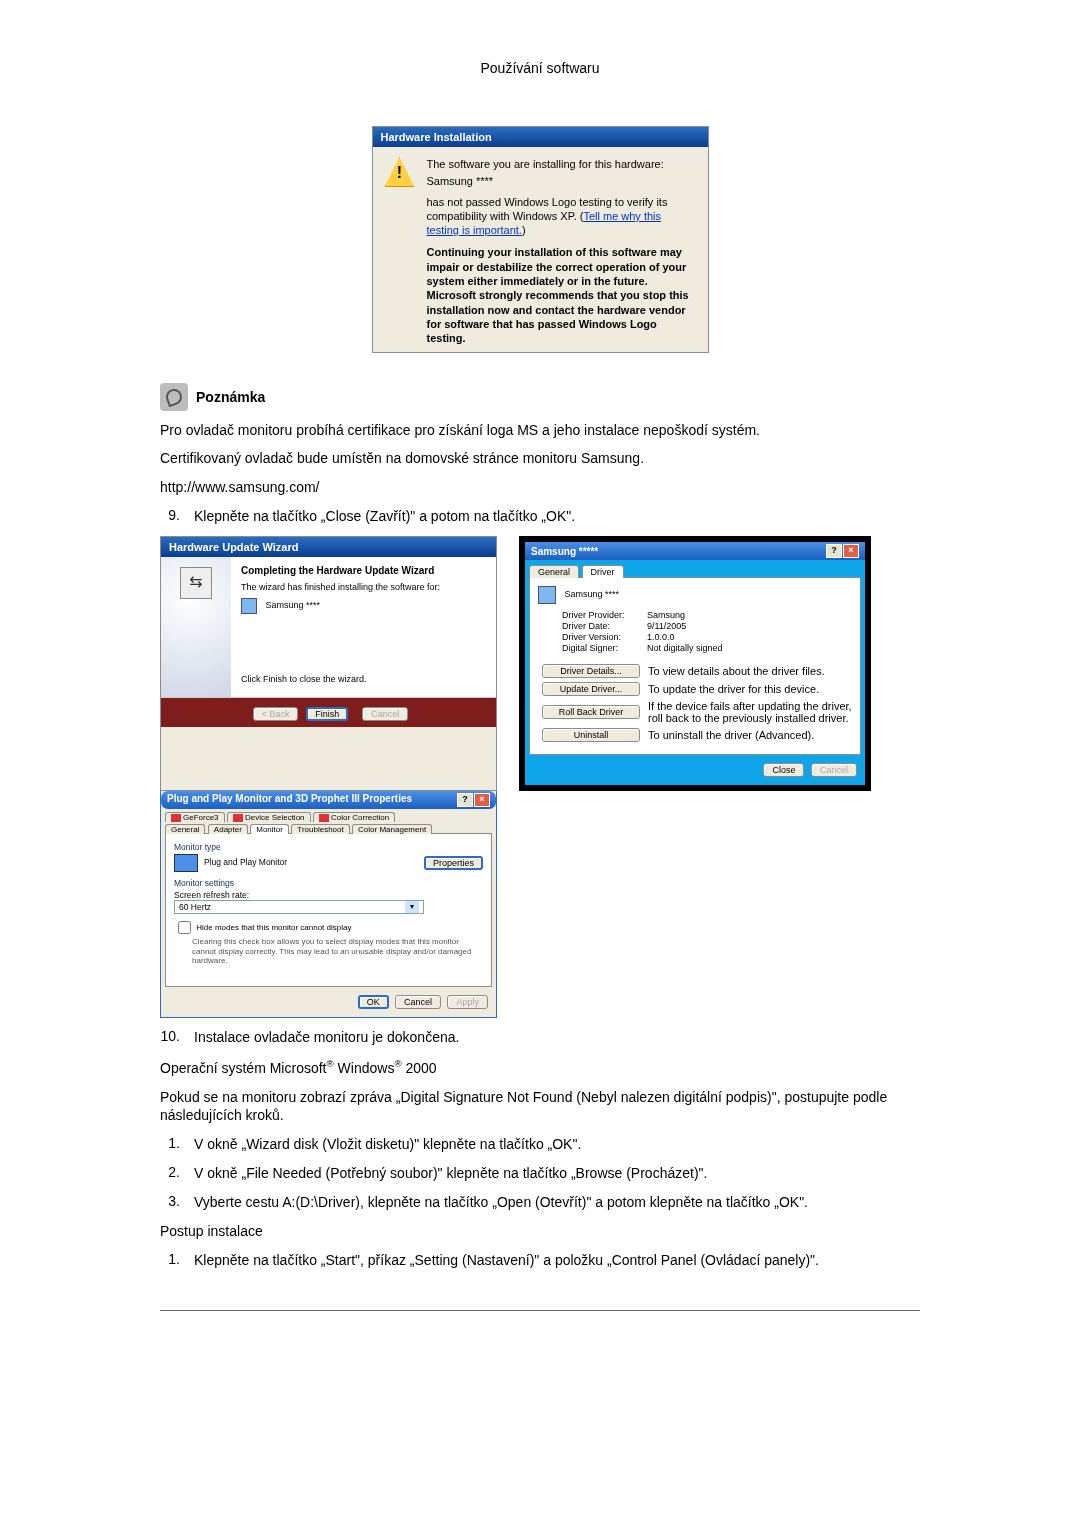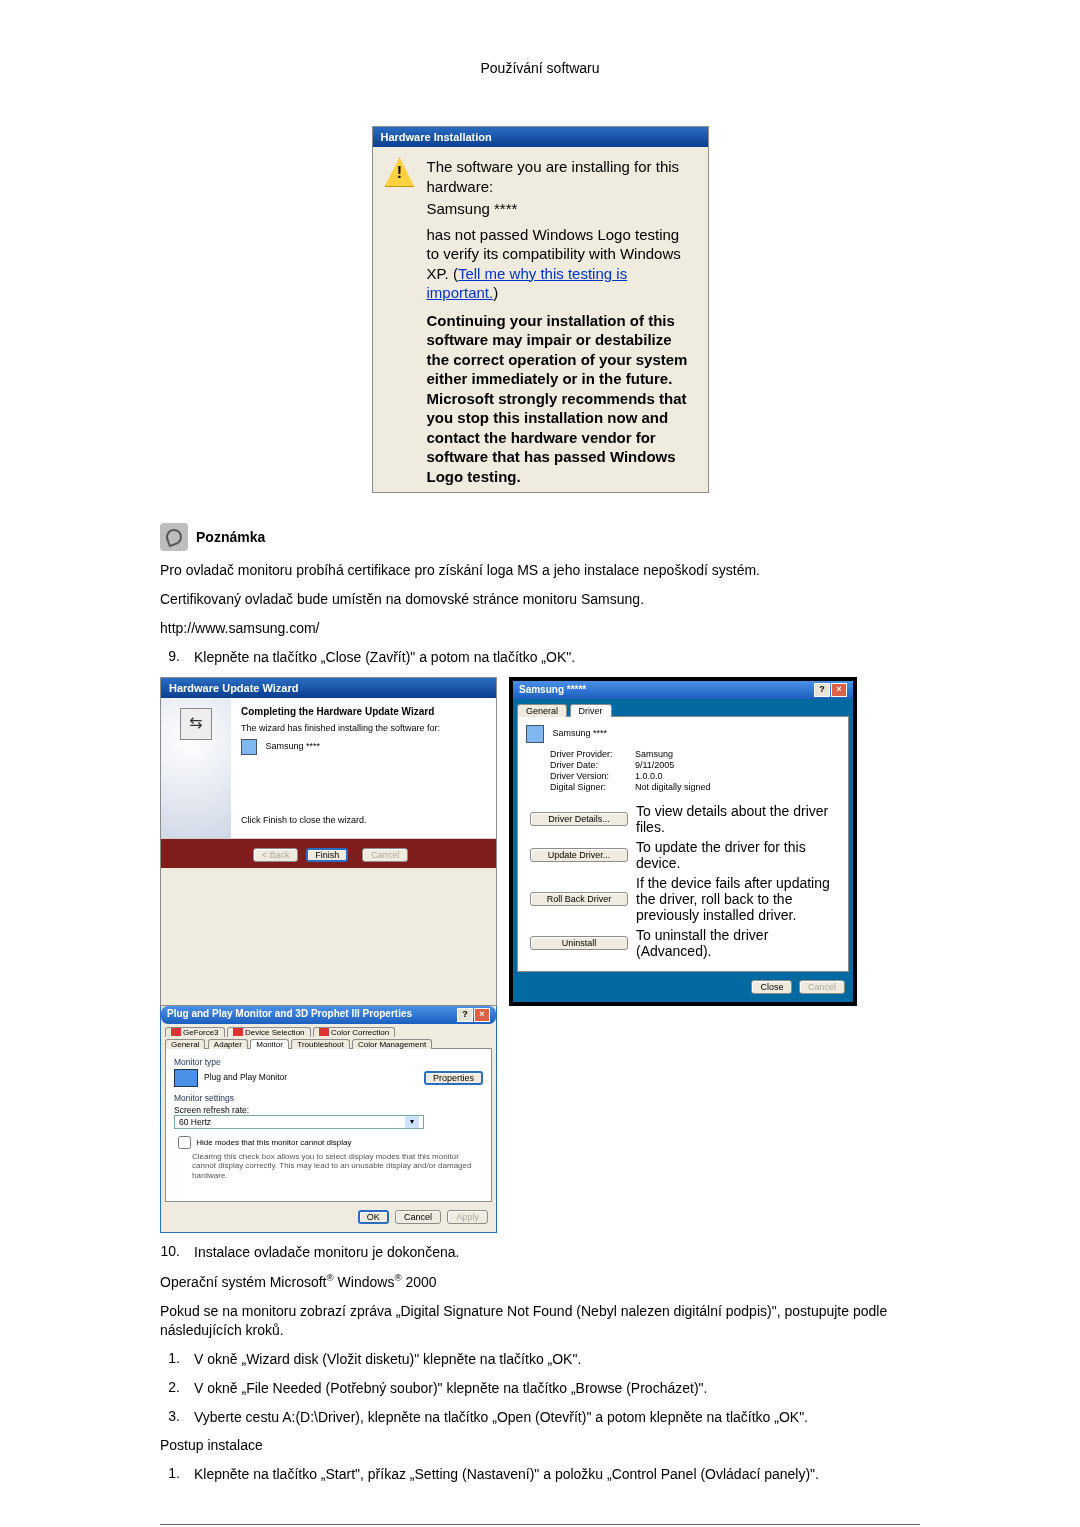--- a/index.html
+++ b/index.html
@@ -54,21 +54,21 @@
   }
   .warn-icon::after {
     content: "!";
     position: absolute;
     left: 0; right: 0; top: 6px;
     text-align: center;
     font-weight: bold;
     font-size: 16px;
     color: #000;
   }
-  .hw-text { flex: 1; font-size: 15px; line-height: 1.3; }
+  .hw-text { flex: 1; font-size: 11px; line-height: 1.3; }
   .hw-text .link { color: #0033cc; text-decoration: underline; }
   .hw-text .strong { font-weight: bold; }
   .hw-buttons {
     text-align: right;
     padding: 6px 12px 10px;
   }
   .win-btn {
     display: inline-block;
     background: #efebde;
     border: 1px solid #8c8c8c;
@@ -154,25 +154,25 @@
     display: inline-block;
     background: #7fb8f0; border: 1px solid #456;
     vertical-align: middle; margin-right: 6px;
   }
   .wizard-foot { text-align: center; padding: 6px 10px; background: #7f1d1d; }
   
   .drvprop {
     width: 340px;
     display: inline-block;
     vertical-align: top;
-    border: 4px solid #000000;
-    background: #0369a1;
+    border: 6px solid #000000;
+    background: #0ea5e9;
     font-family: Tahoma, sans-serif;
     font-size: 9px;
-    margin-left: 6px;
+    margin-left: 16px;
   }
   .drvprop .titlebar {
     background: linear-gradient(#4a90e6, #1c5fc0);
     color: #fff; font-weight: bold;
     padding: 2px 6px; font-size: 10px;
     display: flex; justify-content: space-between; align-items: center;
   }
   .winctl { display: flex; gap: 1px; }
   .winctl span {
     display: inline-block; width: 14px; height: 12px;
@@ -193,21 +193,21 @@
   }
   .drv-body .dev-ic {
     width: 16px; height: 16px; display: inline-block;
     background: #7fb8f0; border: 1px solid #456;
     vertical-align: middle; margin-right: 6px;
   }
   .kv { display: flex; margin: 1px 0 1px 24px; }
   .kv .k { width: 85px; }
   .drv-btn-row { display: flex; align-items: center; gap: 8px; margin: 4px 0; }
   .drv-btn-row .win-btn { width: 80px; text-align: center; }
-  .drv-btn-row .desc { flex: 1; font-size: 14px; color: #000; }
+  .drv-btn-row .desc { flex: 1; font-size: 11px; color: #000; }
   .drv-foot { text-align: right; padding: 4px 8px 8px; }
   
   .monprop {
     width: 335px;
     border: 1px solid #2a6dc2;
     background: #efebde;
     font-family: Tahoma, sans-serif;
     font-size: 8.5px;
     margin-top: -1px;
   }

